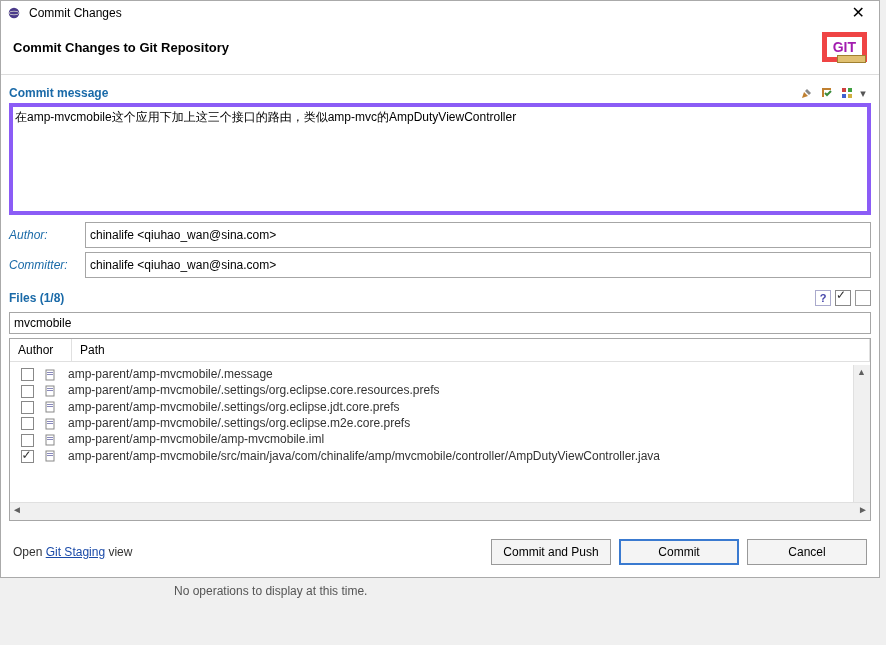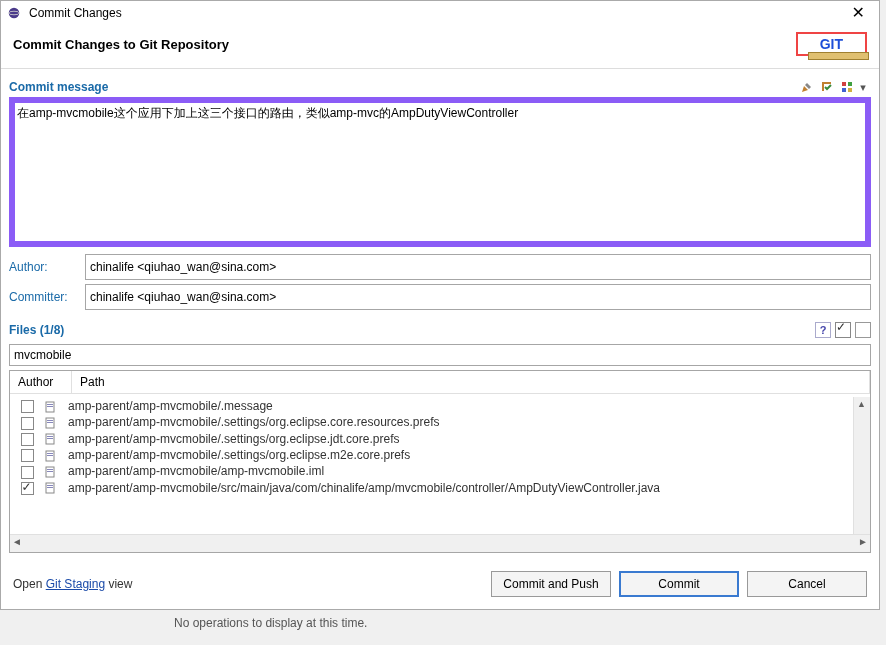--- a/index.html
+++ b/index.html
@@ -3,30 +3,30 @@
 <meta charset="utf-8">
 <style>
 * { box-sizing: border-box; font-family: "Segoe UI", Tahoma, sans-serif; font-size: 12px; }
 body { margin: 0; background: #f0f0f0; width: 886px; height: 645px; overflow: hidden; }
 .dialog { background: #fff; border: 1px solid #aaa; width: 880px; margin: 0; }
 .titlebar { display: flex; justify-content: space-between; align-items: center; padding: 2px 6px; background: #fff; }
 .titlebar-left { display: flex; align-items: center; gap: 8px; }
 .close-x { font-size: 16px; padding: 0 8px; cursor: default; }
 .header { padding: 8px 12px 12px; display: flex; justify-content: space-between; align-items: center; border-bottom: 1px solid #ddd; }
 .header-title { font-weight: bold; font-size: 13px; }
-.git-badge { border: 2px solid #ef4444; color: #1d4ed8; font-weight: bold; padding: 2px 22px; font-size: 14px; position: relative; }
+.git-badge { border: 5px solid #ef4444; color: #a21caf; font-weight: bold; padding: 2px 6px; font-size: 14px; position: relative; }
 .git-badge::after { content: ""; position: absolute; left: 10px; right: -4px; bottom: -6px; height: 6px; background: #e0c070; border: 1px solid #a08030; }
 .body { padding: 8px; }
 .section-head { display: flex; justify-content: space-between; align-items: center; padding: 2px 0; }
 .section-label { color: #1a6aa8; font-weight: bold; }
 .toolbar-icons { display: flex; gap: 4px; align-items: center; }
 .toolbar-icons span { width: 16px; height: 16px; display: inline-flex; align-items: center; justify-content: center; font-size: 11px; }
-.msg-area { width: 100%; height: 150px; border: 6px solid #8b5cf6; resize: none; font-family: inherit; outline: none; }
+.msg-area { width: 100%; height: 112px; border: 4px solid #8b5cf6; resize: none; font-family: inherit; outline: none; }
 .field-row { display: flex; align-items: center; margin-top: 4px; gap: 6px; }
-.field-label { color: #1a6aa8; width: 70px; }
+.field-label { color: #1a6aa8; width: 70px; font-style: italic; }
 .field-input { flex: 1; border: 1px solid #a6a6a6; padding: 12px 4px; height: 20px; }
 .files-section { margin-top: 10px; }
 .filter-input { width: 100%; border: 1px solid #a6a6a6; padding: 2px 4px; height: 22px; margin-top: 4px; background: #fff; }
 .file-table { border: 1px solid #a6a6a6; margin-top: 4px; background: #fff; position: relative; }
 .ft-head { display: flex; border-bottom: 1px solid #e0e0e0; background: #fff; }
 .ft-head div { padding: 4px 8px; border-right: 1px solid #e0e0e0; }
 .col-status { width: 62px; }
 .col-path { flex: 1; }
 .ft-body { height: 140px; overflow: auto; padding: 4px 0; }
 .ft-row { display: flex; align-items: center; padding: 1px 0; }

